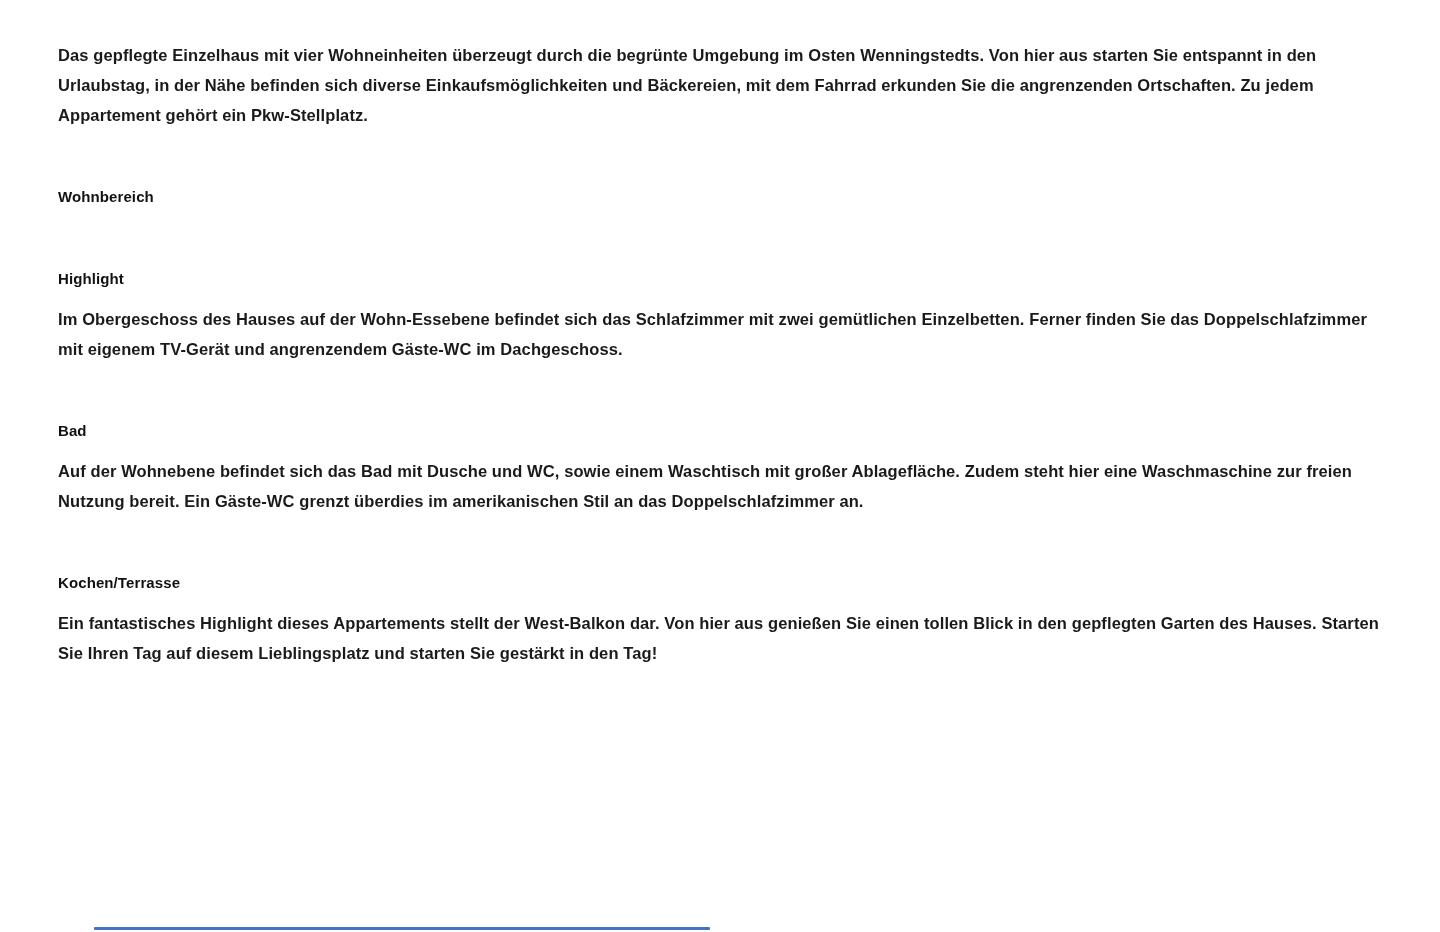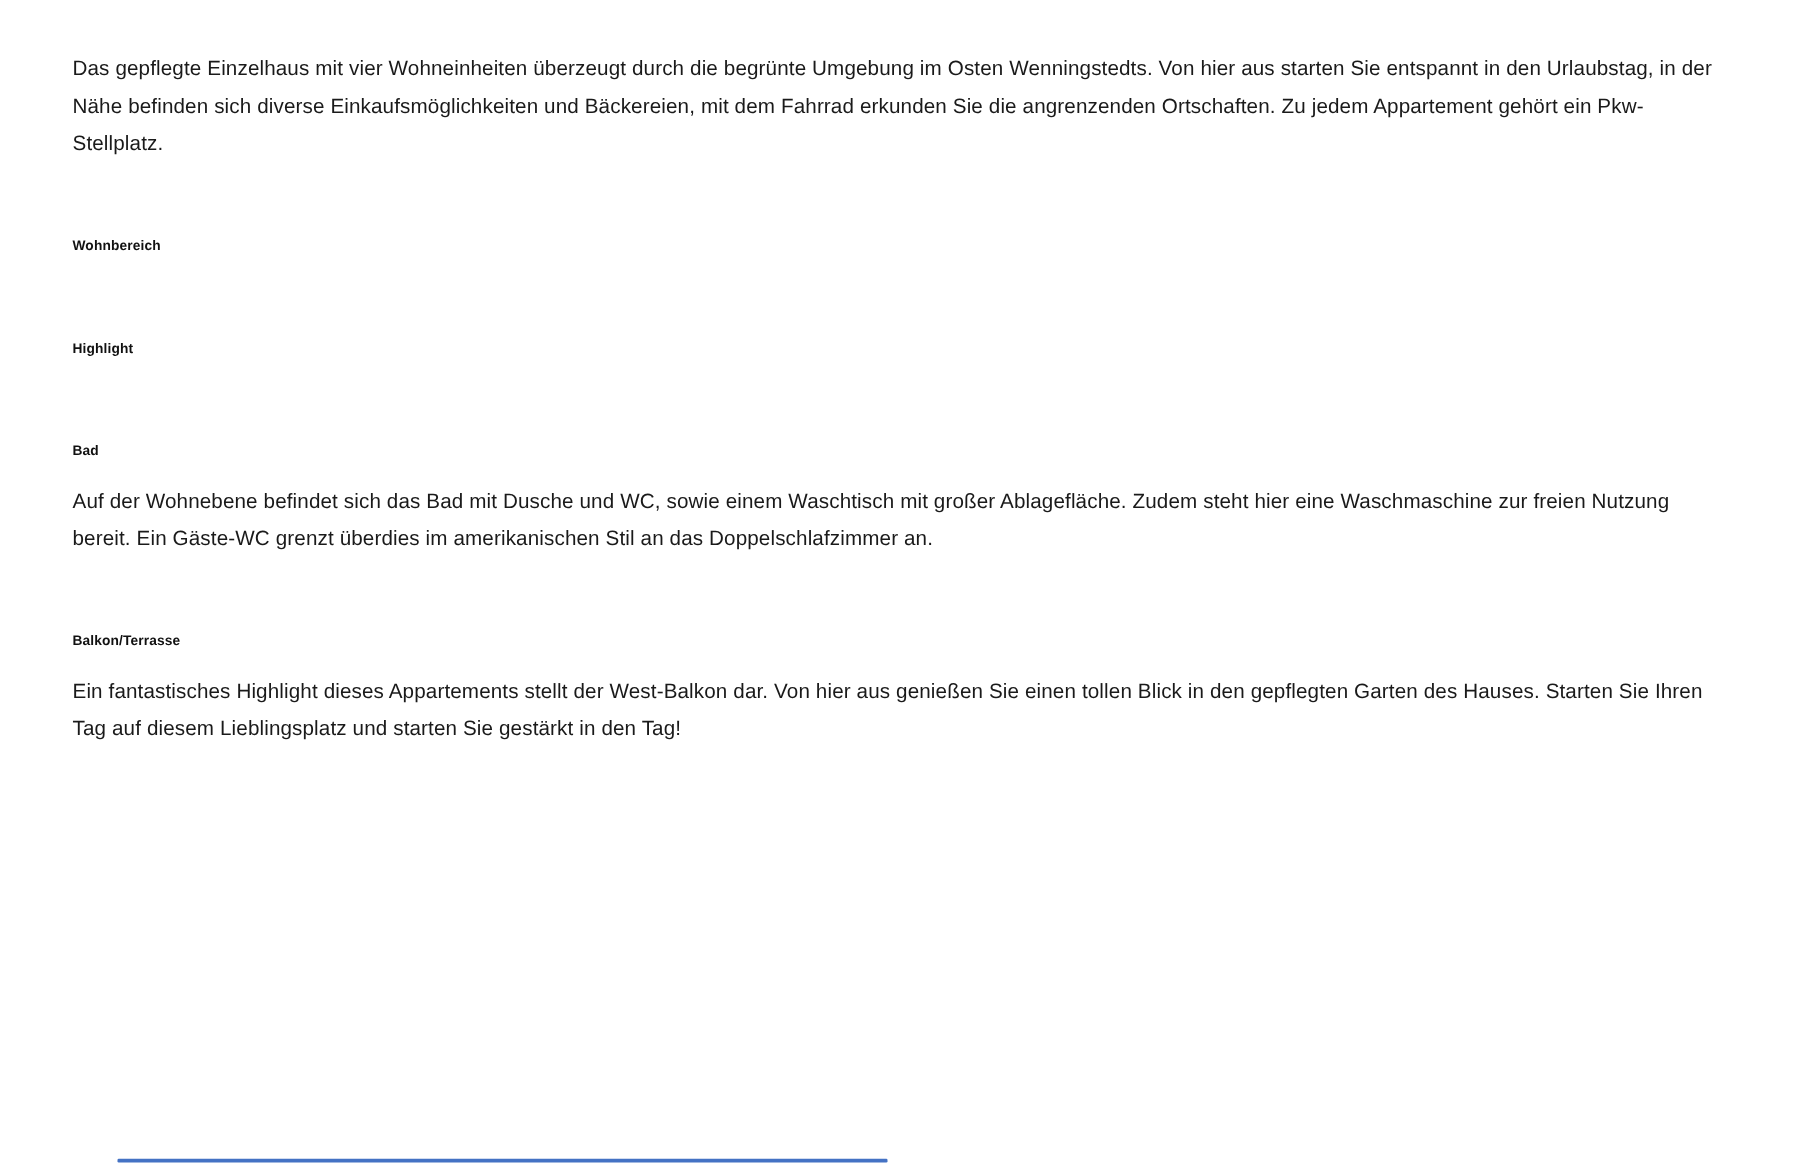--- a/index.html
+++ b/index.html
@@ -20,27 +20,28 @@
     box-sizing: border-box;
     padding: 40px 58px 0 58px;
     width: 1440px;
   }
   .doc p {
     margin: 0;
     font-size: 16.5px;
     line-height: 30px;
     letter-spacing: 0.1px;
     color: #1a1a1a;
+    font-weight: bold;
   }
   .section {
     margin-top: 52px;
   }
   .section h3 {
     margin: 0 0 10px 0;
-    font-size: 11px;
+    font-size: 15px;
     line-height: 30px;
     font-weight: 700;
     color: #111111;
     letter-spacing: 0.1px;
   }
   .bottom-rule {
     position: absolute;
     left: 94px;
     bottom: 2px;
     width: 616px;
@@ -57,27 +58,28 @@
 
   <div class="section">
     <h3>Wohnbereich</h3>
   </div>
 
   <div class="section">
   </div>
 
   <div class="section">
     <h3>Highlight</h3>
+    <p>Im Obergeschoss des Hauses auf der Wohn-Essebene befindet sich das Schlafzimmer mit zwei gemütlichen Einzelbetten. Ferner finden Sie das Doppelschlafzimmer mit eigenem TV-Gerät und angrenzendem Gäste-WC im Dachgeschoss.</p>
   </div>
 
   <div class="section">
     <h3>Bad</h3>
     <p>Auf der Wohnebene befindet sich das Bad mit Dusche und WC, sowie einem Waschtisch mit großer Ablagefläche. Zudem steht hier eine Waschmaschine zur freien Nutzung bereit. Ein Gäste-WC grenzt überdies im amerikanischen Stil an das Doppelschlafzimmer an.</p>
   </div>
 
   <div class="section">
-    <h3>Balkon/Terrasse</h3>
+    <h3>Kochen/Terrasse</h3>
     <p>Ein fantastisches Highlight dieses Appartements stellt der West-Balkon dar. Von hier aus genießen Sie einen tollen Blick in den gepflegten Garten des Hauses. Starten Sie Ihren Tag auf diesem Lieblingsplatz und starten Sie gestärkt in den Tag!</p>
   </div>
 
 </div>
 
 <div class="bottom-rule" style="background: rgb(68, 114, 196);"></div>
 
 </body></html>

